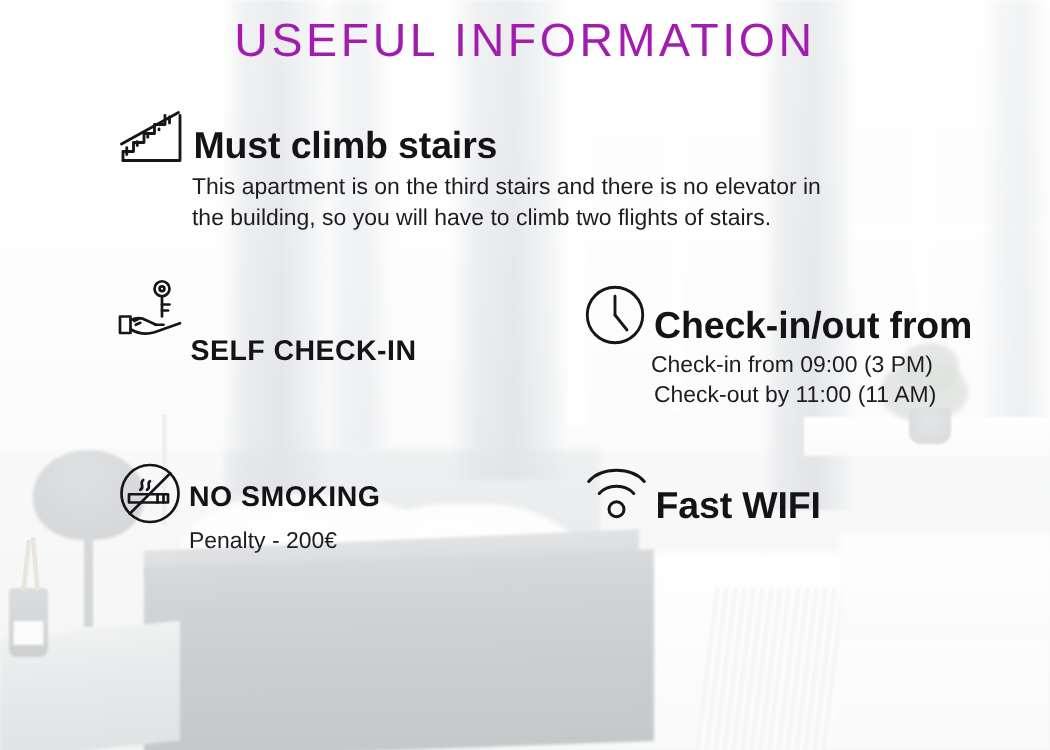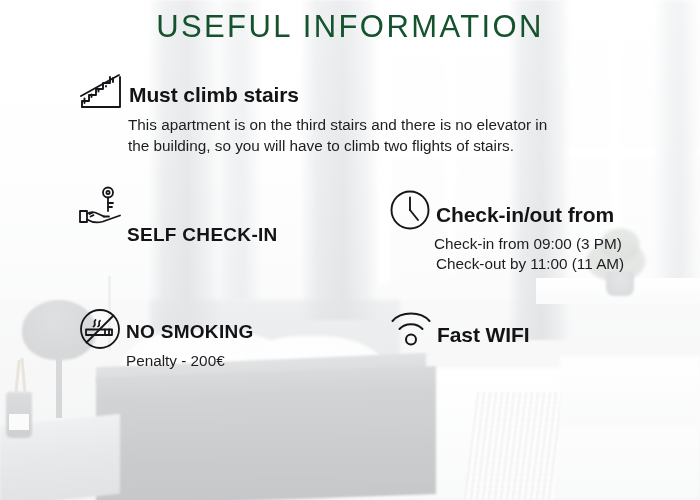--- a/index.html
+++ b/index.html
@@ -153,38 +153,38 @@
 
   .title {
     position: absolute;
     top: 9px;
     left: 0;
     width: 700px;
     text-align: center;
     font-size: 31px;
     font-weight: 400;
     letter-spacing: 2.4px;
-    color: #14532d;
+    color: #a21caf;
     white-space: nowrap;
   }
 
   .block { position: absolute; }
 
   .icon {
     position: absolute;
     display: block;
   }
 
   .head {
     position: absolute;
     font-weight: bold;
     color: #141416;
     white-space: nowrap;
   }
-  .head-lg { font-size: 21px; letter-spacing: -0.1px; }
+  .head-lg { font-size: 25px; letter-spacing: -0.1px; }
   .head-caps { font-size: 19px; letter-spacing: 0.3px; }
 
   .body {
     position: absolute;
     font-size: 15.3px;
     font-weight: 400;
     color: #1d1d20;
     line-height: 21px;
     white-space: nowrap;
   }

